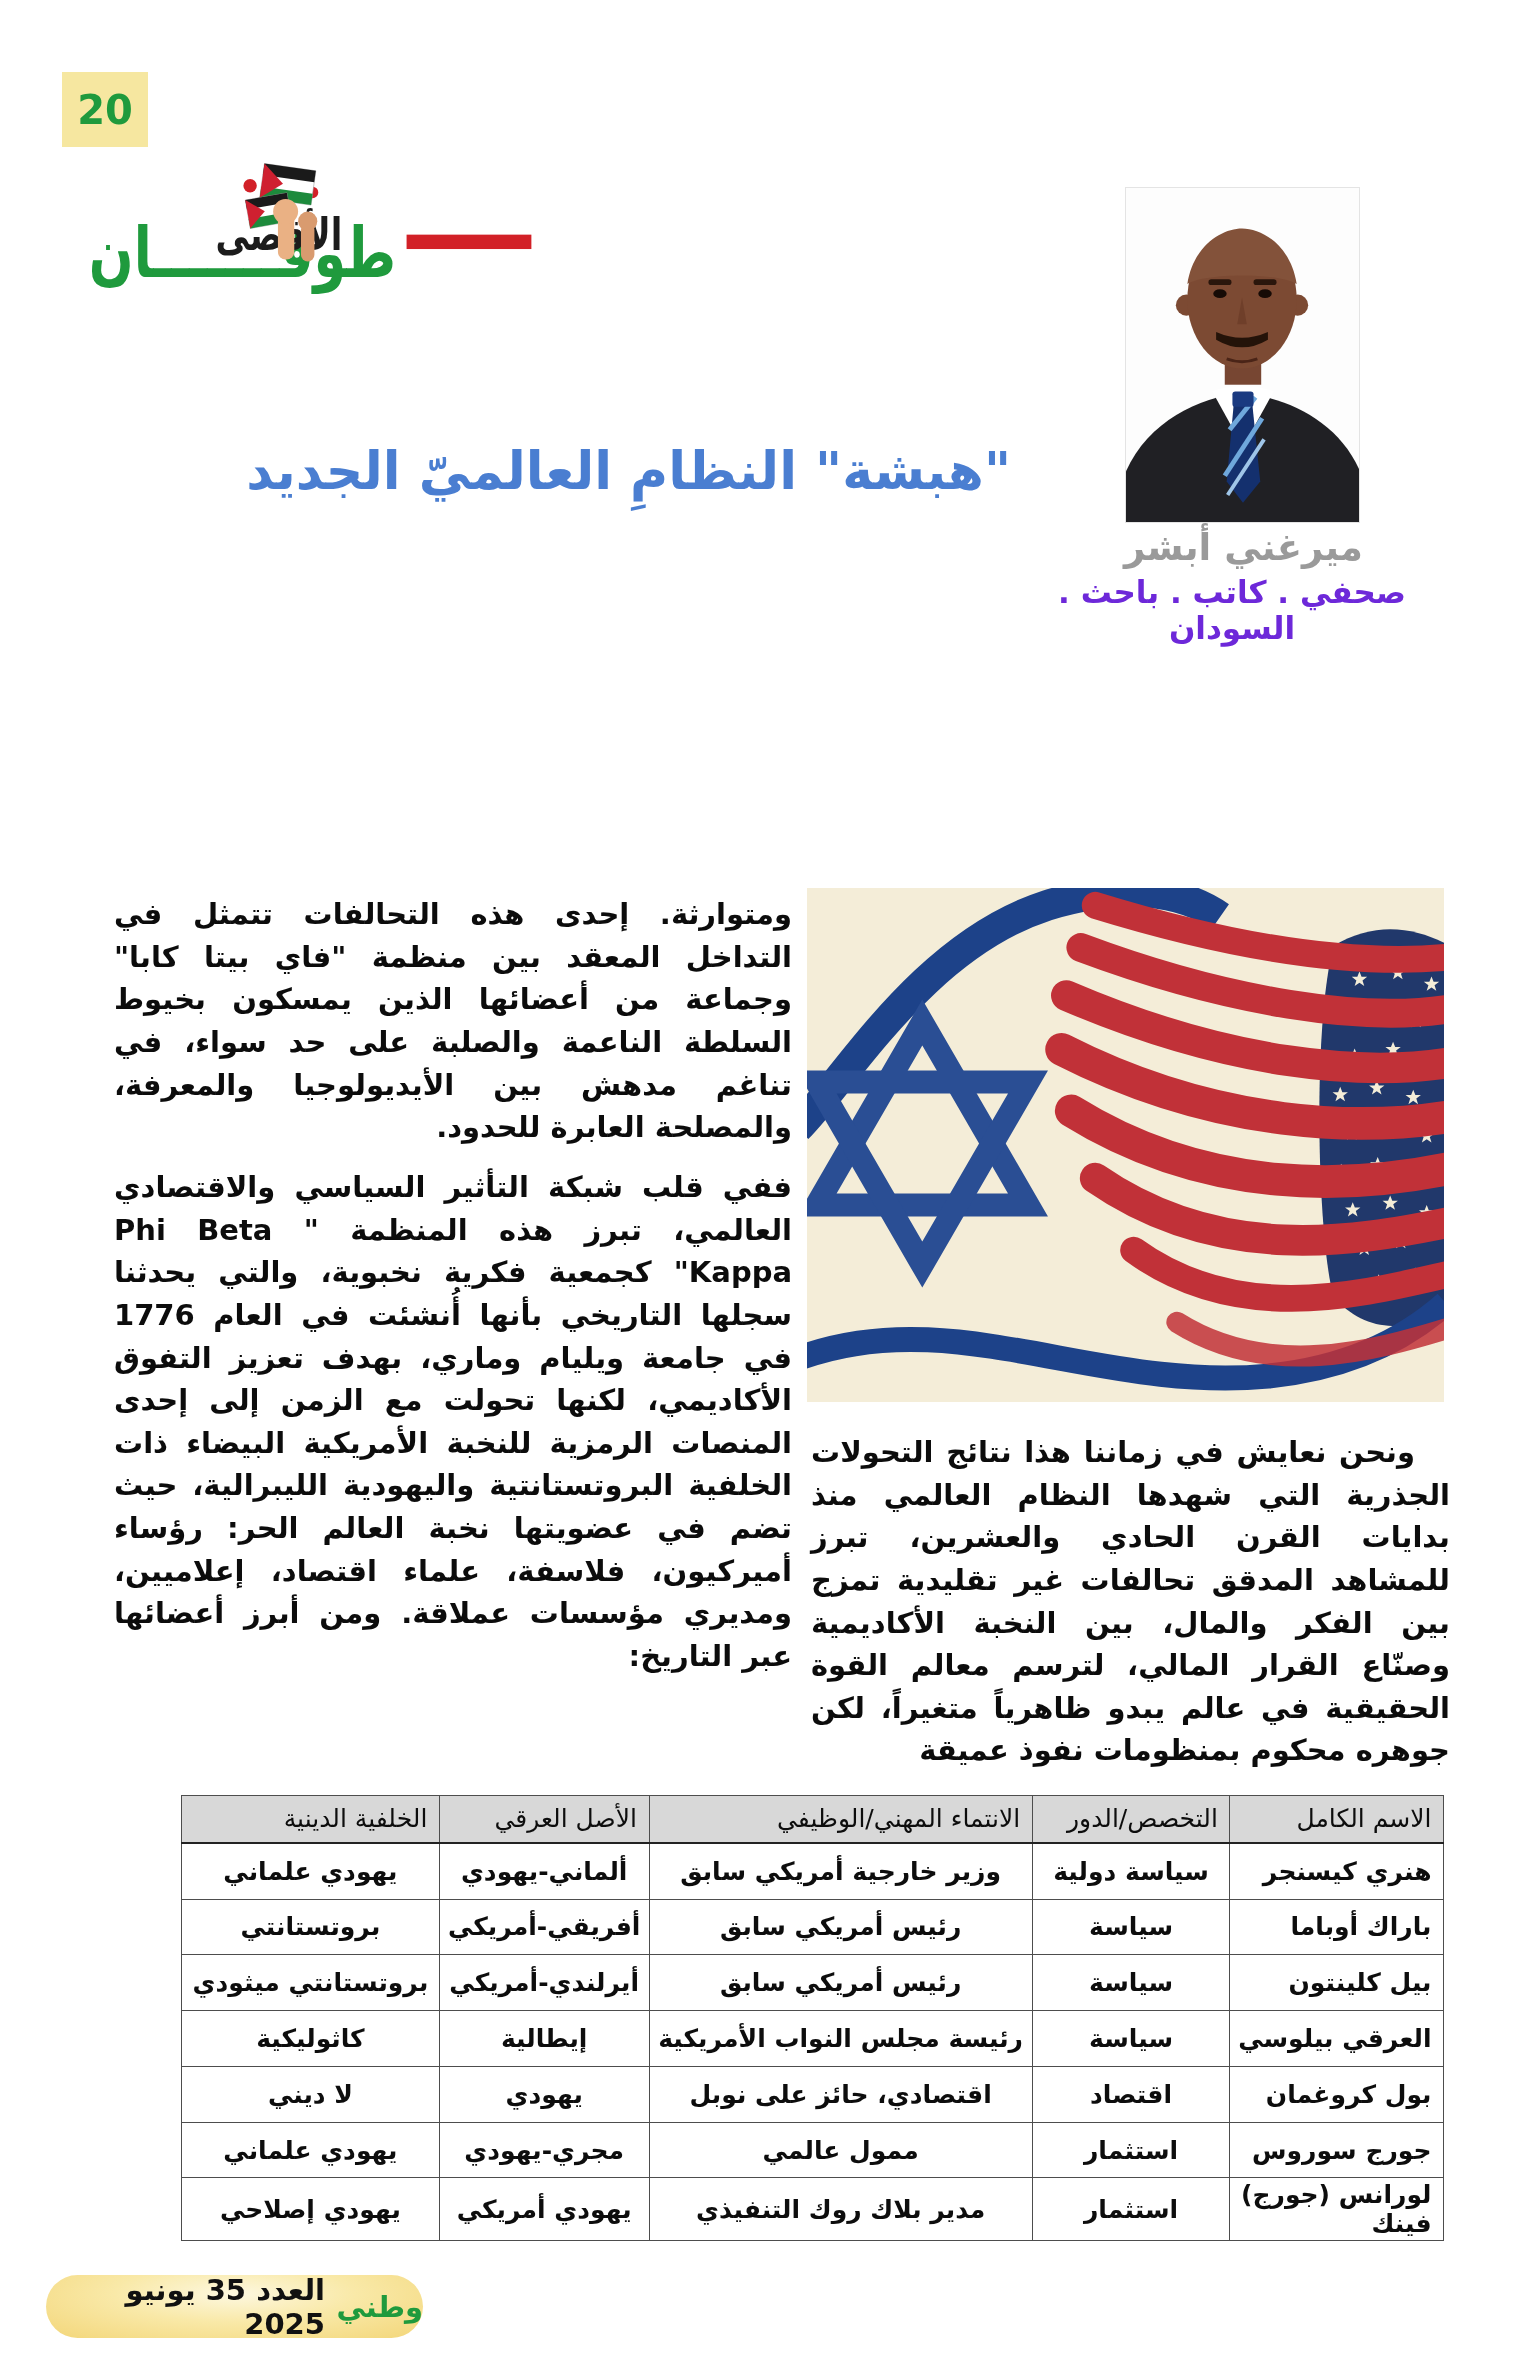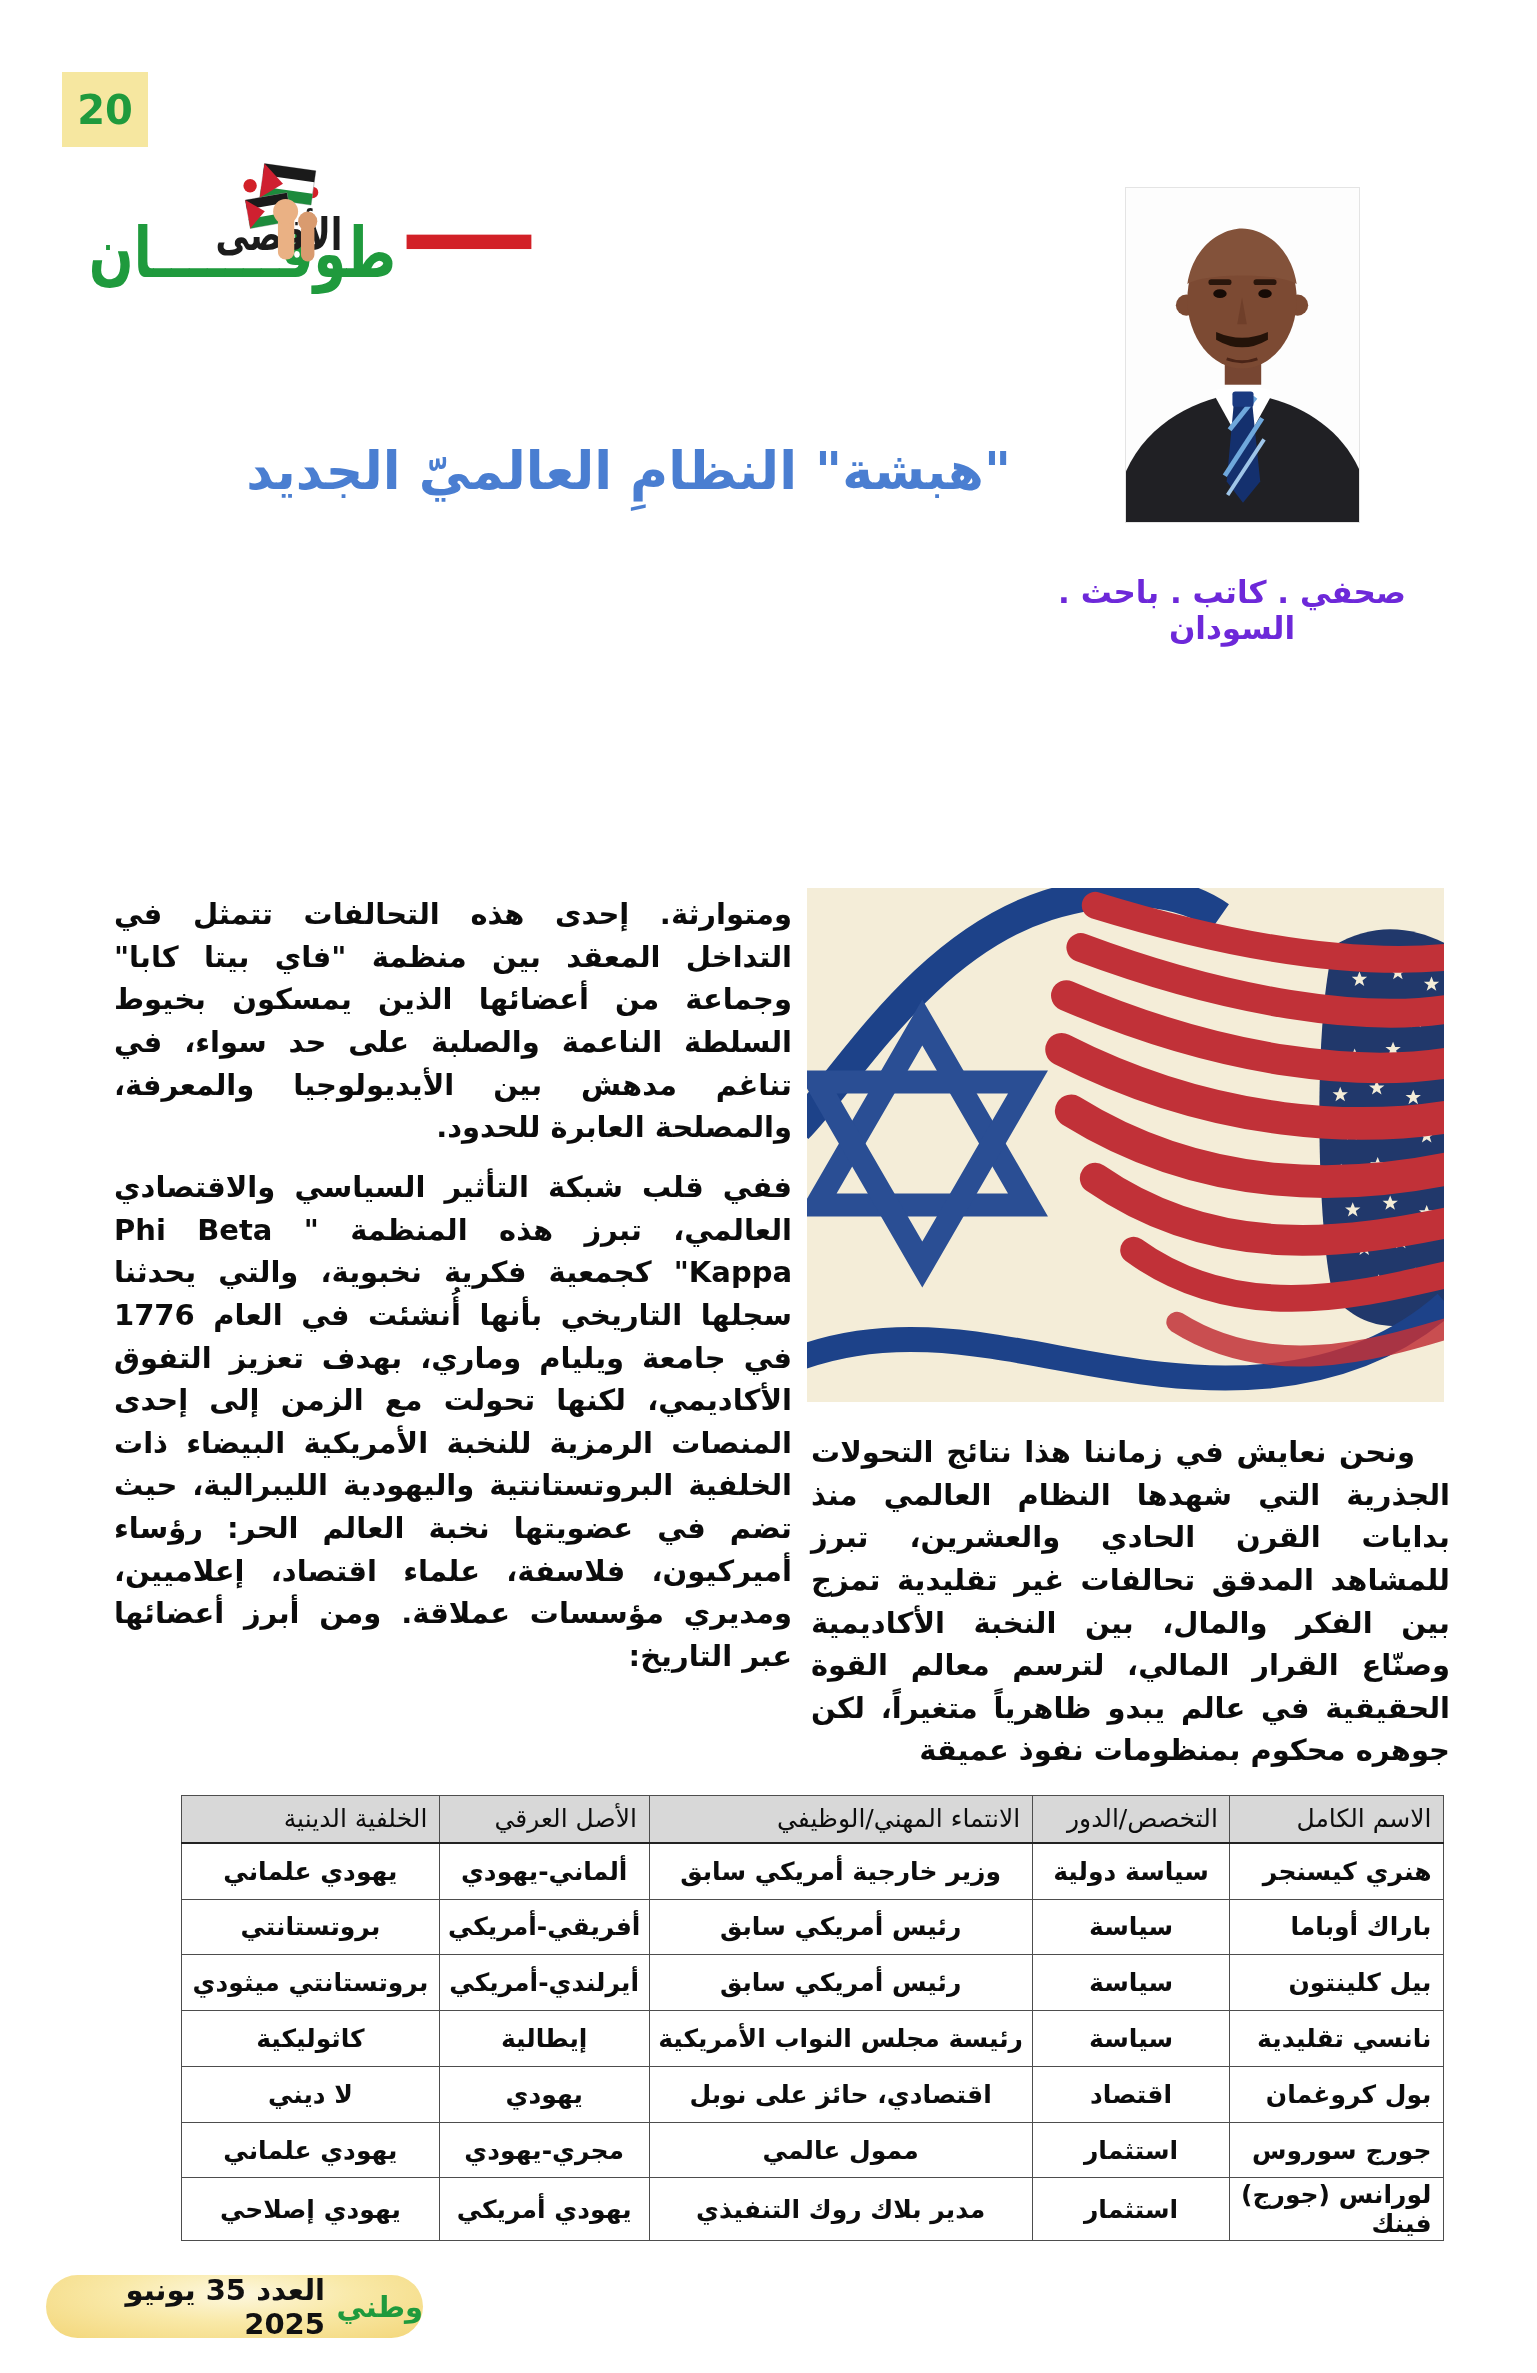--- a/index.html
+++ b/index.html
@@ -123,20 +123,21 @@
       <rect x="86" y="95" width="24" height="6" rx="3" fill="#2a160c"></rect>
       <rect x="133" y="95" width="24" height="6" rx="3" fill="#2a160c"></rect>
       <ellipse cx="98" cy="110" rx="7" ry="4.5" fill="#160b06"></ellipse>
       <ellipse cx="145" cy="110" rx="7" ry="4.5" fill="#160b06"></ellipse>
       <path d="M121,114 L116,142 L126,142 Z" fill="#6f3f2a"></path>
       <path d="M94,158 Q121,174 148,158 L148,150 Q121,162 94,150 Z" fill="#241309"></path>
       <path d="M105,178 Q121,184 137,178" stroke="#4a2417" stroke-width="3" fill="none"></path>
     </svg>
   </div>
 
+  <div class="abs" id="author-name">ميرغني أبشر</div>
   <div class="abs" id="author-bio">صحفي . كاتب . باحث . السودان</div>
 
   <div class="abs" id="title">"هبشة" النظامِ العالميّ الجديد</div>
 
   <div class="abs bodycol" id="col-left">
     <p>ومتوارثة. إحدى هذه التحالفات تتمثل في التداخل المعقد بين منظمة "فاي بيتا كابا" وجماعة من أعضائها الذين يمسكون بخيوط السلطة الناعمة والصلبة على حد سواء، في تناغم مدهش بين الأيديولوجيا والمعرفة، والمصلحة العابرة للحدود.</p>
     <p>ففي قلب شبكة التأثير السياسي والاقتصادي العالمي، تبرز هذه المنظمة " Phi Beta Kappa" كجمعية فكرية نخبوية، والتي يحدثنا سجلها التاريخي بأنها أُنشئت في العام 1776 في جامعة ويليام وماري، بهدف تعزيز التفوق الأكاديمي، لكنها تحولت مع الزمن إلى إحدى المنصات الرمزية للنخبة الأمريكية البيضاء ذات الخلفية البروتستانتية واليهودية الليبرالية، حيث تضم في عضويتها نخبة العالم الحر: رؤساء أميركيون، فلاسفة، علماء اقتصاد، إعلاميين، ومديري مؤسسات عملاقة. ومن أبرز أعضائها عبر التاريخ:</p>
   </div>
 
   <div class="abs" id="artwork">
@@ -234,21 +235,21 @@
         <td>بروتستانتي</td>
       </tr>
       <tr>
         <td>بيل كلينتون</td>
         <td>سياسة</td>
         <td>رئيس أمريكي سابق</td>
         <td>أيرلندي-أمريكي</td>
         <td>بروتستانتي ميثودي</td>
       </tr>
       <tr>
-        <td>نانسي تقليدية</td>
+        <td>العرقي بيلوسي</td>
         <td>سياسة</td>
         <td>رئيسة مجلس النواب الأمريكية</td>
         <td>إيطالية</td>
         <td>كاثوليكية</td>
       </tr>
       <tr>
         <td>بول كروغمان</td>
         <td>اقتصاد</td>
         <td>اقتصادي، حائز على نوبل</td>
         <td>يهودي</td>

